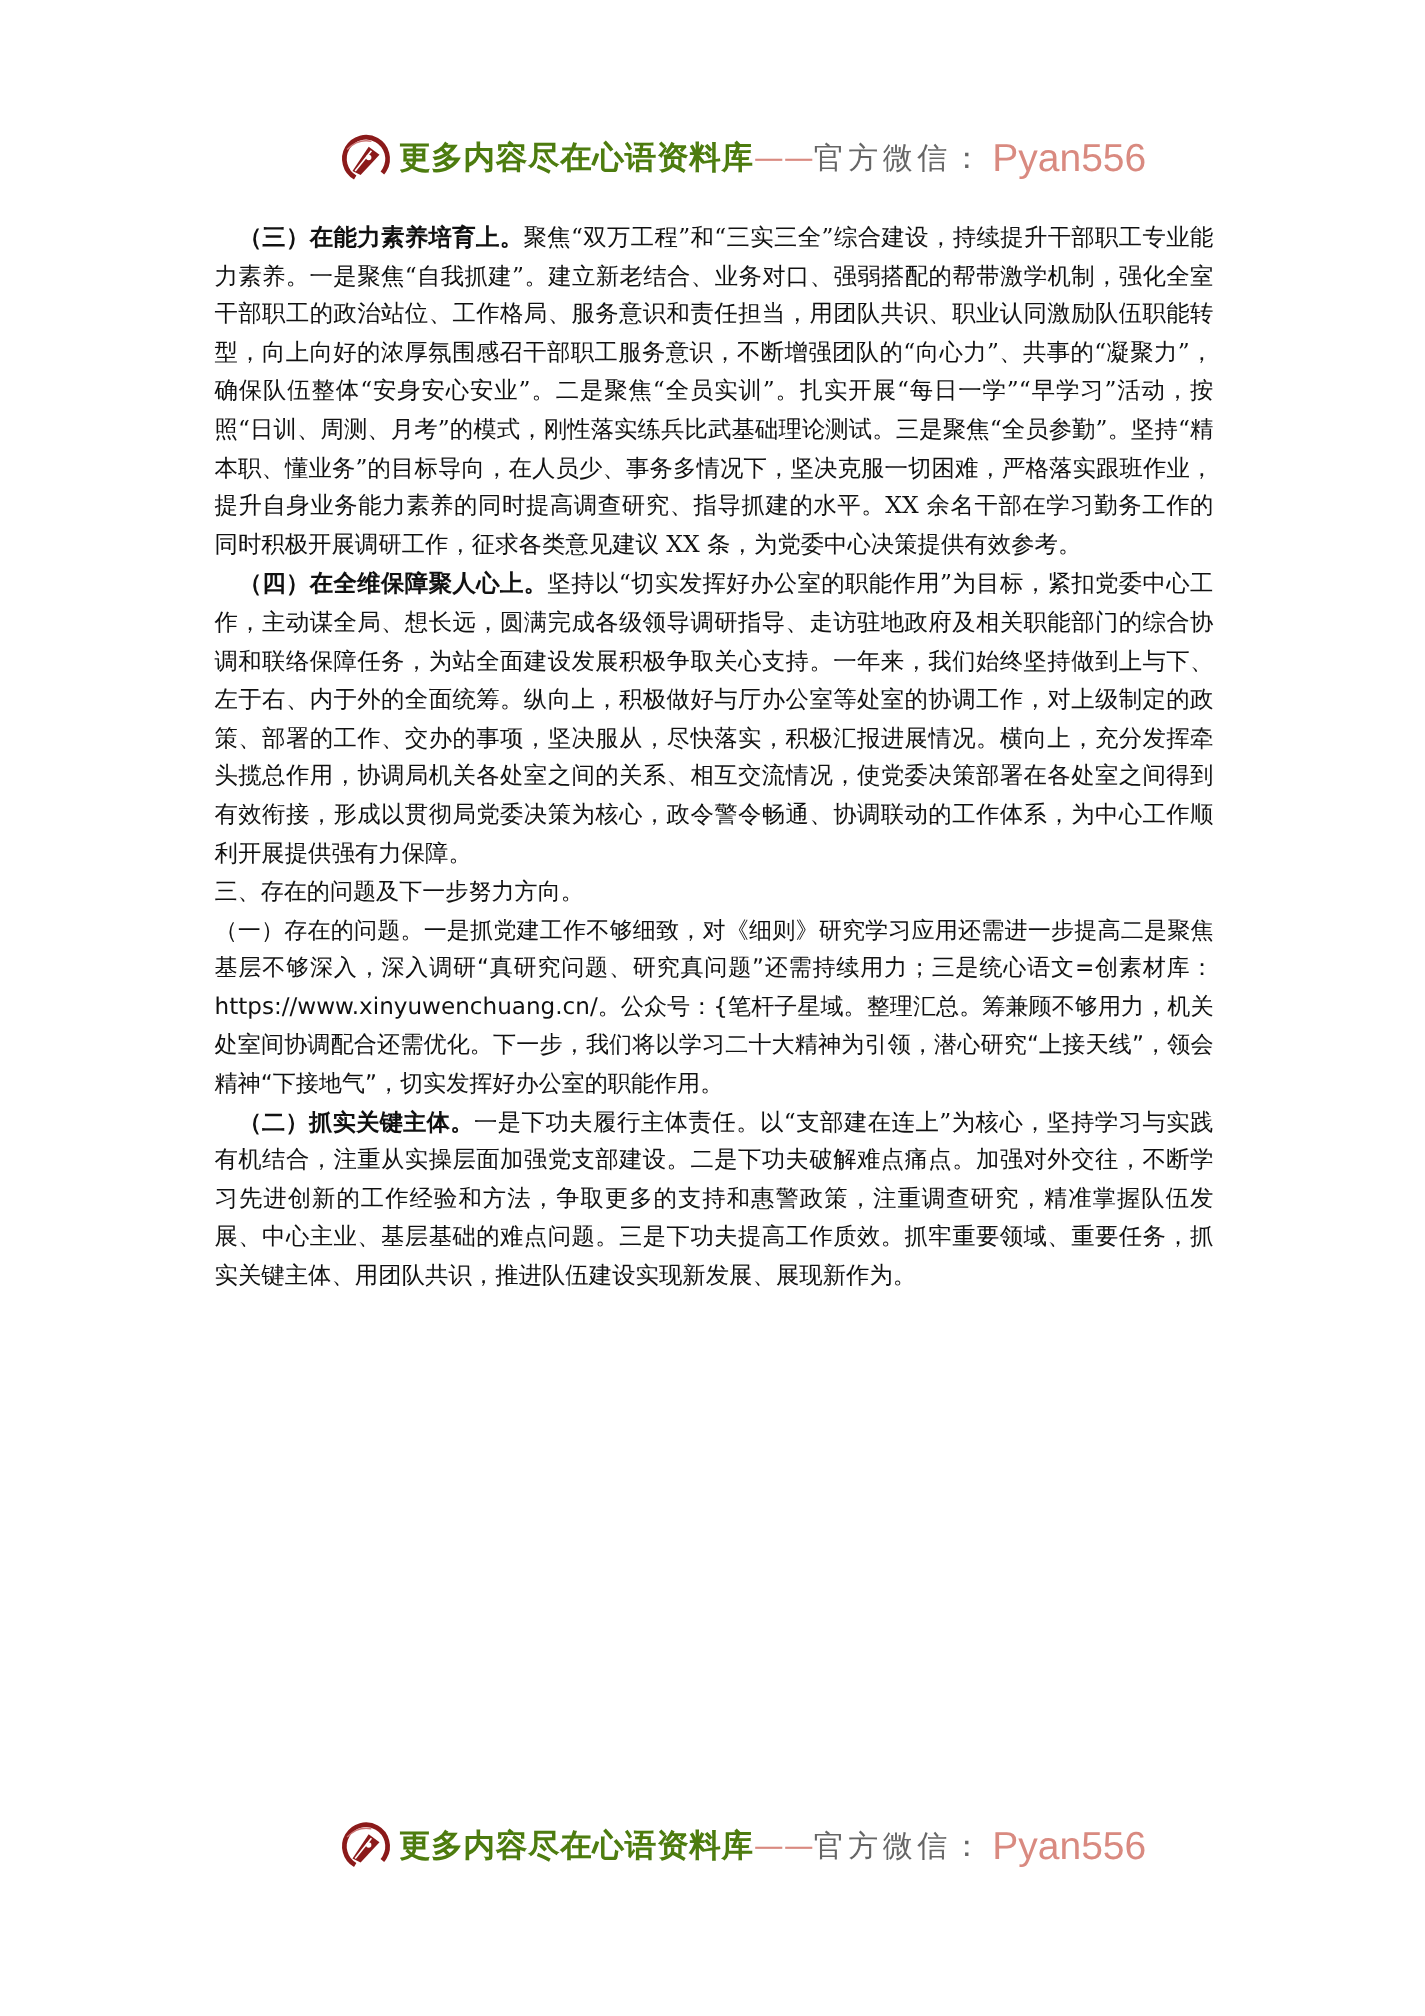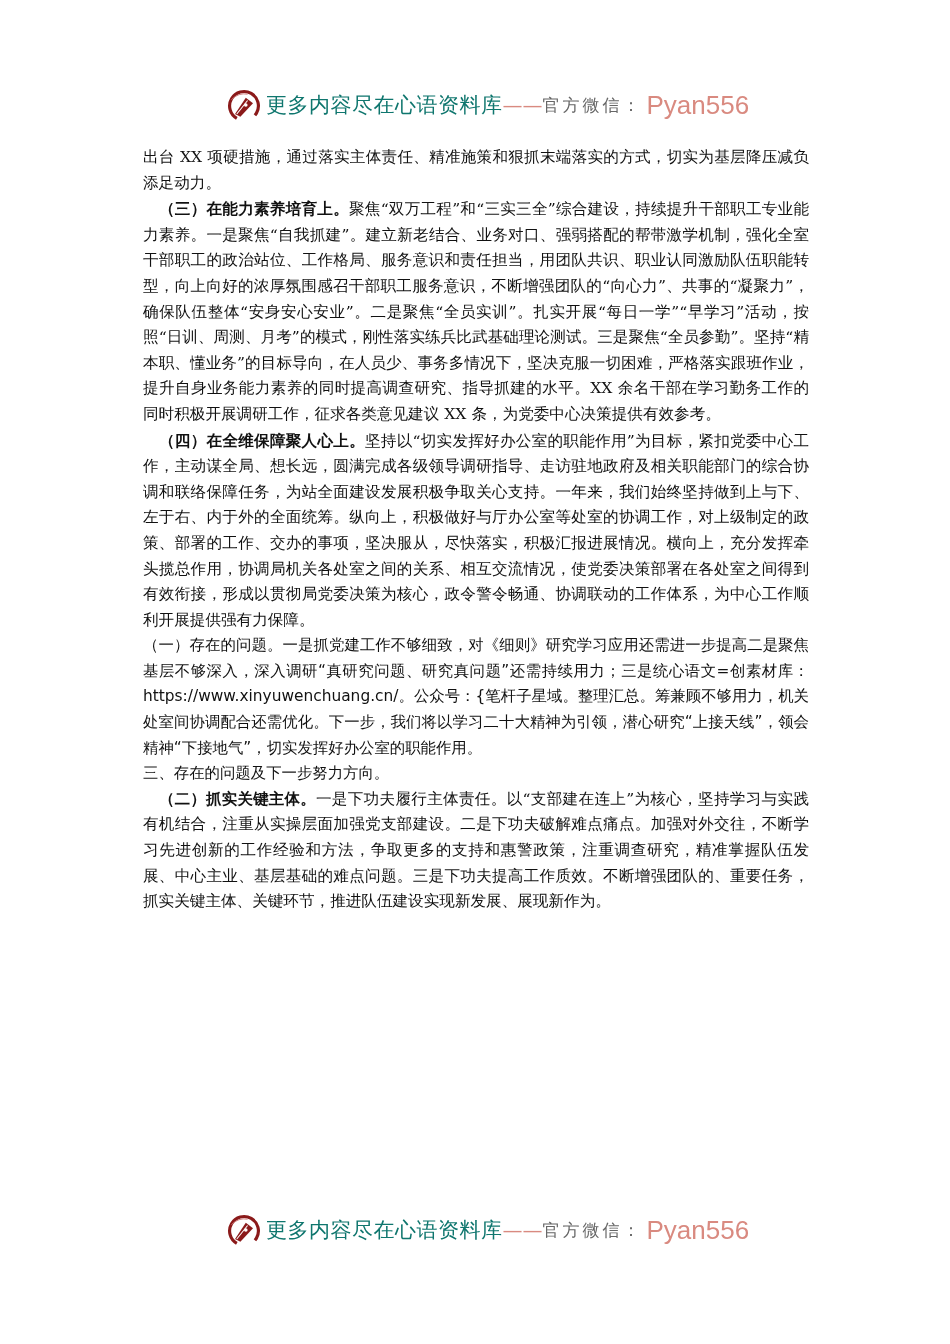--- a/index.html
+++ b/index.html
@@ -7,25 +7,25 @@
     .banner {
       position: absolute; left: 226px; width: 500px; height: 40px;
       display: flex; align-items: center;
       white-space: nowrap;
     }
     .banner.top { top: 85px; }
     .banner.bottom { top: 1210px; }
     .banner .logo { width: 36px; height: 36px; margin-right: 4px; flex: 0 0 auto; }
     .banner .brand {
       font-family: "DejaVu Serif", "Liberation Serif", serif;
-      font-size: 21px; color: #0f766e; letter-spacing: 0.5px;
+      font-size: 21px; color: #4d7c0f; letter-spacing: 0.5px; font-weight: bold;
     }
     .banner .dash { color: #d98a80; font-family: "DejaVu Sans", sans-serif; font-size: 20px; }
     .banner .wx {
-      font-family: "DejaVu Serif", serif; font-size: 17px; color: #666666; letter-spacing: 3px;
+      font-family: "DejaVu Serif", serif; font-size: 20px; color: #666666; letter-spacing: 3px;
     }
     .banner .wxid {
       font-family: "Liberation Sans", sans-serif; font-size: 26px; color: #d98a80; margin-left: 4px;
     }
     .content {
       position: absolute; left: 143px; top: 145px; width: 666px;
       font-family: "DejaVu Serif", "Liberation Serif", serif;
       font-size: 15.6px; line-height: 25.6px; color: #111111;
       text-align: justify;
     }
@@ -44,38 +44,37 @@
     <circle cx="22" cy="20" r="2" fill="#ffffff"></circle>
     <path d="M6 14 Q14 6 24 8" fill="none" stroke="#c77" stroke-width="1"></path>
   </svg>
   <span class="brand">更多内容尽在心语资料库</span>
   <span class="dash">——</span>
   <span class="wx">官方微信：</span>
   <span class="wxid">Pyan556</span>
 </div>
 
 <div class="content">
-  <p>出台 XX 项硬措施，通过落实主体责任、精准施策和狠抓末端落实的方式，切实为基层降压减负添足动力。</p>
 
   <p>
     <span class="bold">（三）在能力素养培育上。</span><span>聚焦“双万工程”和“三实三全”综合建设，持续提升干部职工专业能力素养。一是聚焦“自我抓建”。建立新老结合、业务对口、强弱搭配的帮带激学机制，强化全室干部职工的政治站位、工作格局、服务意识和责任担当，用团队共识、职业认同激励队伍职能转型，向上向好的浓厚氛围感召干部职工服务意识，不断增强团队的“向心力”、共事的“凝聚力”，确保队伍整体“安身安心安业”。二是聚焦“全员实训”。扎实开展“每日一学”“早学习”活动，按照“日训、周测、月考”的模式，刚性落实练兵比武基础理论测试。三是聚焦“全员参勤”。坚持“精本职、懂业务”的目标导向，在人员少、事务多情况下，坚决克服一切困难，严格落实跟班作业，提升自身业务能力素养的同时提高调查研究、指导抓建的水平。XX 余名干部在学习勤务工作的同时积极开展调研工作，征求各类意见建议 XX 条，为党委中心决策提供有效参考。</span>
   </p>
 
   <p>
     <span class="bold">（四）在全维保障聚人心上。</span><span>坚持以“切实发挥好办公室的职能作用”为目标，紧扣党委中心工作，主动谋全局、想长远，圆满完成各级领导调研指导、走访驻地政府及相关职能部门的综合协调和联络保障任务，为站全面建设发展积极争取关心支持。一年来，我们始终坚持做到上与下、左于右、内于外的全面统筹。纵向上，积极做好与厅办公室等处室的协调工作，对上级制定的政策、部署的工作、交办的事项，坚决服从，尽快落实，积极汇报进展情况。横向上，充分发挥牵头揽总作用，协调局机关各处室之间的关系、相互交流情况，使党委决策部署在各处室之间得到有效衔接，形成以贯彻局党委决策为核心，政令警令畅通、协调联动的工作体系，为中心工作顺利开展提供强有力保障。</span>
   </p>
 
+  <p class="sans">三、存在的问题及下一步努力方向。</p>
+
   <p class="sans">
     <span>（一）存在的问题。</span><span>一是抓党建工作不够细致，对《细则》研究学习应用还需进一步提高二是聚焦基层不够深入，深入调研“真研究问题、研究真问题”还需持续用力；三是统心语文=创素材库：https://www.xinyuwenchuang.cn/。公众号：{笔杆子星域。整理汇总。筹兼顾不够用力，机关处室间协调配合还需优化。下一步，我们将以学习二十大精神为引领，潜心研究“上接天线”，领会精神“下接地气”，切实发挥好办公室的职能作用。</span>
   </p>
 
-  <p class="sans">三、存在的问题及下一步努力方向。</p>
-
   <p>
-    <span class="bold sans">（二）抓实关键主体。</span><span>一是下功夫履行主体责任。以“支部建在连上”为核心，坚持学习与实践有机结合，注重从实操层面加强党支部建设。二是下功夫破解难点痛点。加强对外交往，不断学习先进创新的工作经验和方法，争取更多的支持和惠警政策，注重调查研究，精准掌握队伍发展、中心主业、基层基础的难点问题。三是下功夫提高工作质效。不断增强团队的、重要任务，抓实关键主体、关键环节，推进队伍建设实现新发展、展现新作为。</span>
+    <span class="bold sans">（二）抓实关键主体。</span><span>一是下功夫履行主体责任。以“支部建在连上”为核心，坚持学习与实践有机结合，注重从实操层面加强党支部建设。二是下功夫破解难点痛点。加强对外交往，不断学习先进创新的工作经验和方法，争取更多的支持和惠警政策，注重调查研究，精准掌握队伍发展、中心主业、基层基础的难点问题。三是下功夫提高工作质效。抓牢重要领域、重要任务，抓实关键主体、用团队共识，推进队伍建设实现新发展、展现新作为。</span>
   </p>
 </div>
 
 <div class="banner bottom">
   <svg class="logo" viewBox="0 0 40 40">
     <circle cx="20" cy="21" r="16" fill="none" stroke="#8b1a1a" stroke-width="3.5" stroke-dasharray="78 22" transform="rotate(120 20 21)"></circle>
     <path d="M10 30 L22 12 L30 18 L16 33 Z" fill="#8b1a1a"></path>
     <path d="M12 30 L24 15" stroke="#ffffff" stroke-width="1.2"></path>
     <circle cx="22" cy="20" r="2" fill="#ffffff"></circle>
     <path d="M6 14 Q14 6 24 8" fill="none" stroke="#c77" stroke-width="1"></path>

